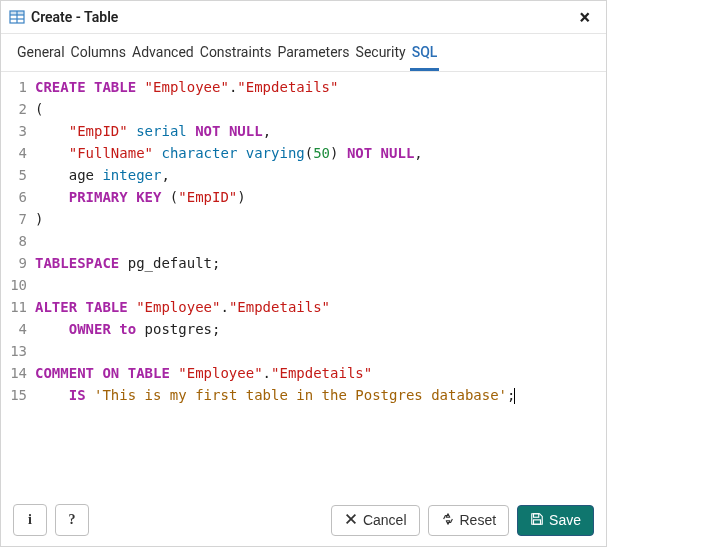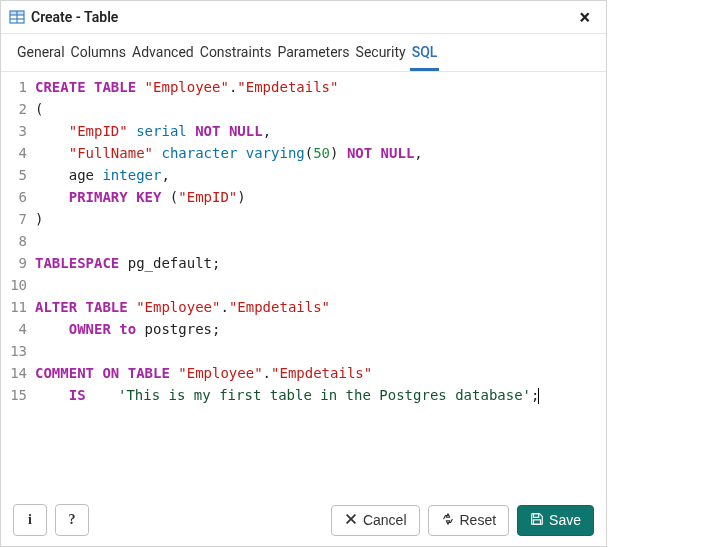--- a/index.html
+++ b/index.html
@@ -78,21 +78,21 @@
   }
   .gutter div { height: 22px; }
   .code {
     flex: 1;
     white-space: pre;
     color: #222;
   }
   .code .line { height: 22px; }
   .kw { color: #a626a4; font-weight: bold; }
   .type { color: #0971a7; }
-  .str { color: #14532d; margin-left: 24px; }
+  .str { color: #a16207; }
   .num { color: #1c8c3b; }
   .ident { color: #c41a16; }
   .plain { color: #222; }
   .cursor {
     border-right: 1px solid #000;
     display: inline-block;
     height: 16px;
     vertical-align: middle;
     margin-left: -1px;
   }

